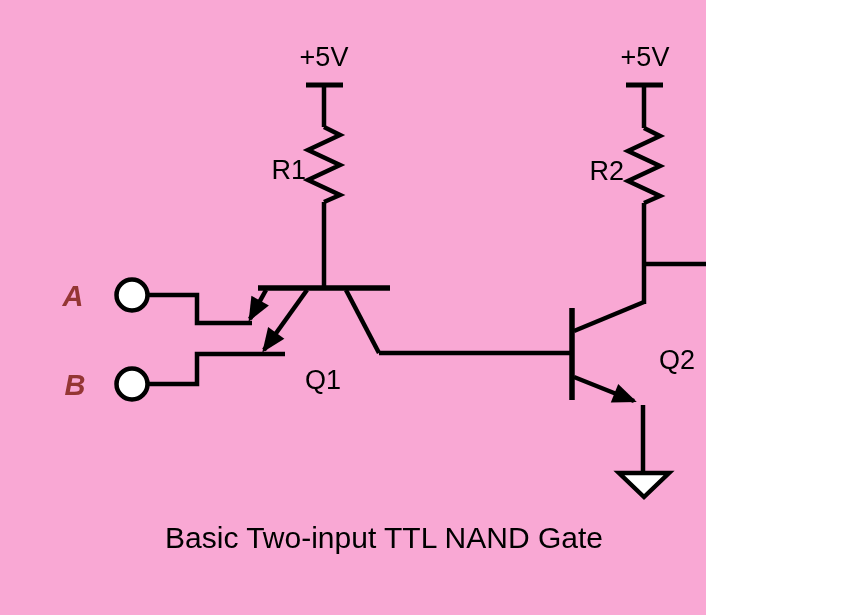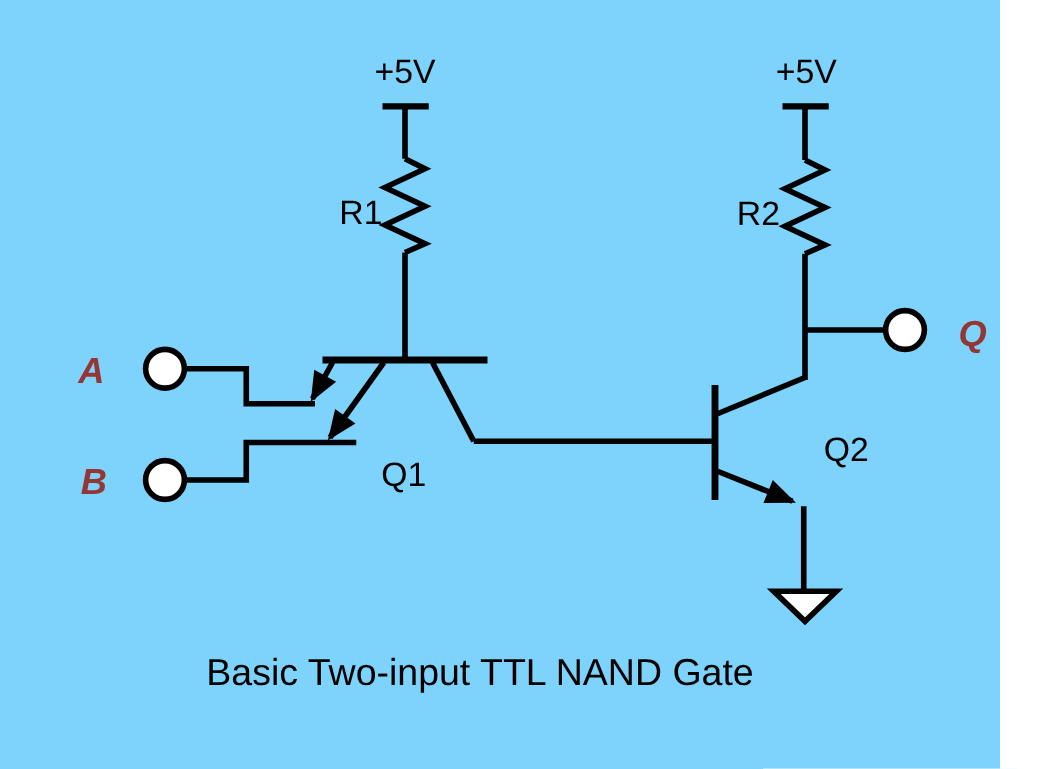--- a/index.html
+++ b/index.html
@@ -1,17 +1,17 @@
 <!DOCTYPE html>
 <html><head>
 <meta charset="utf-8">
 <style>
   html,body { margin:0; padding:0; background:#ffffff; }
   .stage {
-    position:relative; width:800px; height:615px; background:#7dd3fc;
+    position:relative; width:706px; height:615px; background:#f9a8d4;
     font-family:"Liberation Sans", sans-serif; overflow:hidden;text-align:center;
   }
   svg { display:block; }
   .wire   { stroke:#000000; stroke-width:4.5; fill:none; stroke-linejoin:miter; }
   .bar    { stroke:#000000; stroke-width:5.5; fill:none; }
   .supbar { stroke:#000000; stroke-width:5;   fill:none; }
   .node   { stroke:#000000; stroke-width:4.5; fill:#ffffff; }
   .gnd    { stroke:#000000; stroke-width:4.5; fill:#ffffff; stroke-linejoin:miter; }
   .lbl    { font-family:"Liberation Sans", sans-serif; font-size:27px; fill:#000000; }
   .term   { font-family:"Liberation Sans", sans-serif; font-size:29px; font-weight:bold; font-style:italic; }

